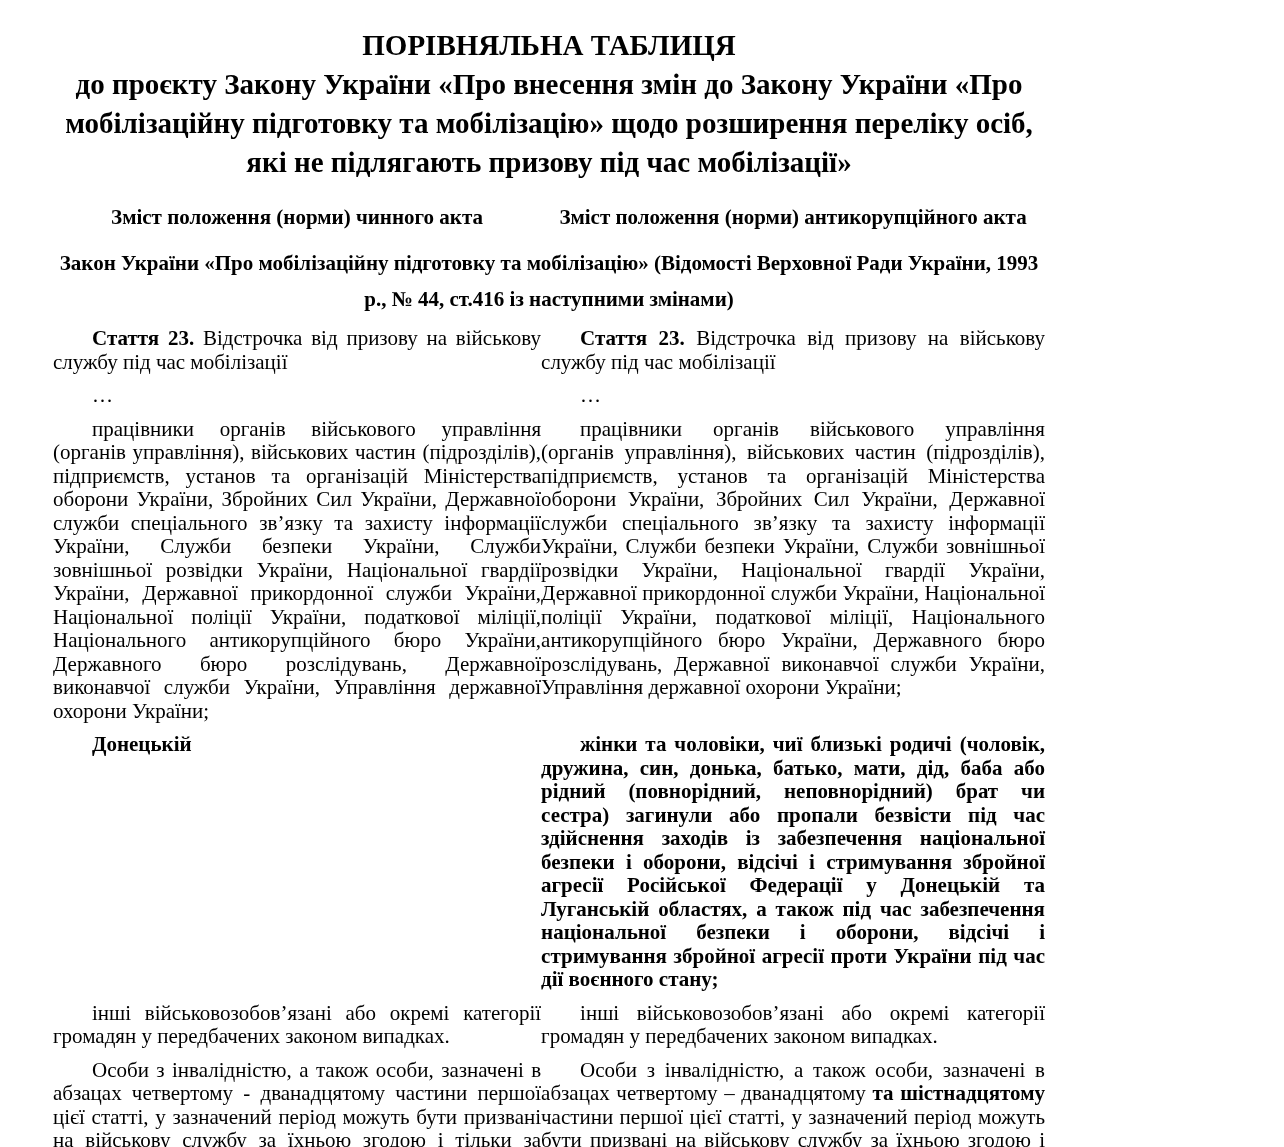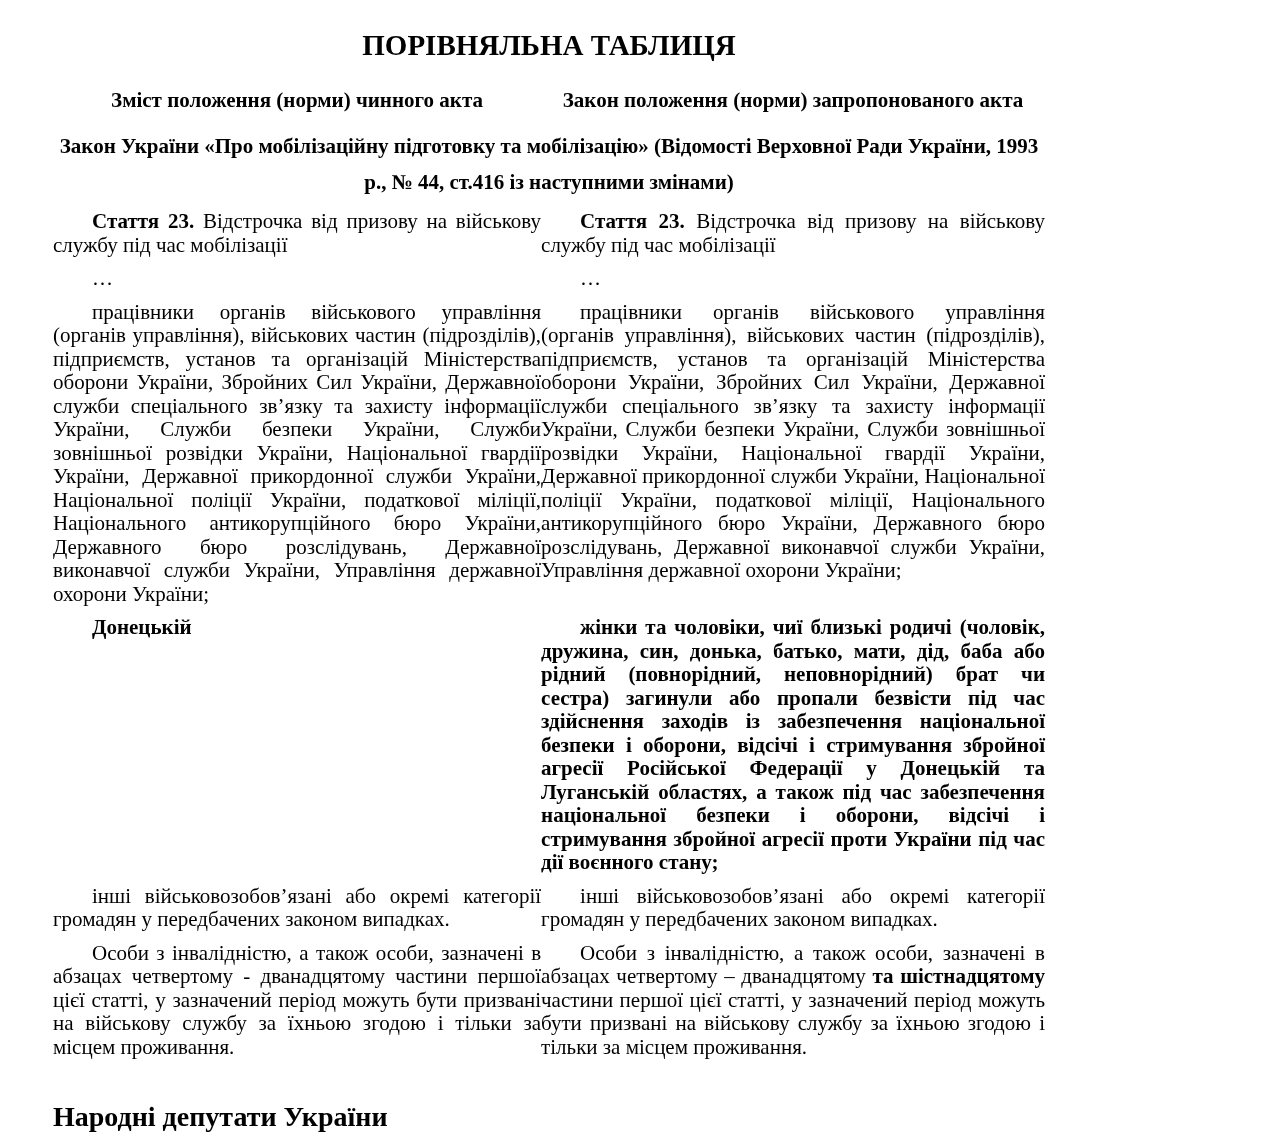--- a/index.html
+++ b/index.html
@@ -70,31 +70,32 @@
     text-align: left;
   }
 </style>
 </head>
 <body>
 
 <div class="page">
 
   <div class="heading">
     <div>ПОРІВНЯЛЬНА ТАБЛИЦЯ</div>
+    <div>до проєкту Закону України «Про внесення змін до Закону України «Про мобілізаційну підготовку та мобілізацію» щодо розширення переліку осіб, які не підлягають призову під час мобілізації»</div>
   </div>
 
   <table class="comp-table">
     <colgroup>
       <col style="width:49.2%">
       <col style="width:50.8%">
     </colgroup>
     <tbody>
       <tr>
         <th class="col-header cell-l">Зміст положення (норми) чинного акта</th>
-        <th class="col-header cell-r">Закон положення (норми) запропонованого акта</th>
+        <th class="col-header cell-r">Зміст положення (норми) антикорупційного акта</th>
       </tr>
 
       <tr>
         <td colspan="2">
           <p class="lawref-p">Закон України «Про мобілізаційну підготовку та мобілізацію» (Відомості Верховної Ради України, 1993 р., № 44, ст.416 із наступними змінами)</p>
         </td>
       </tr>
 
       <tr>
         <td class="cell-l">

